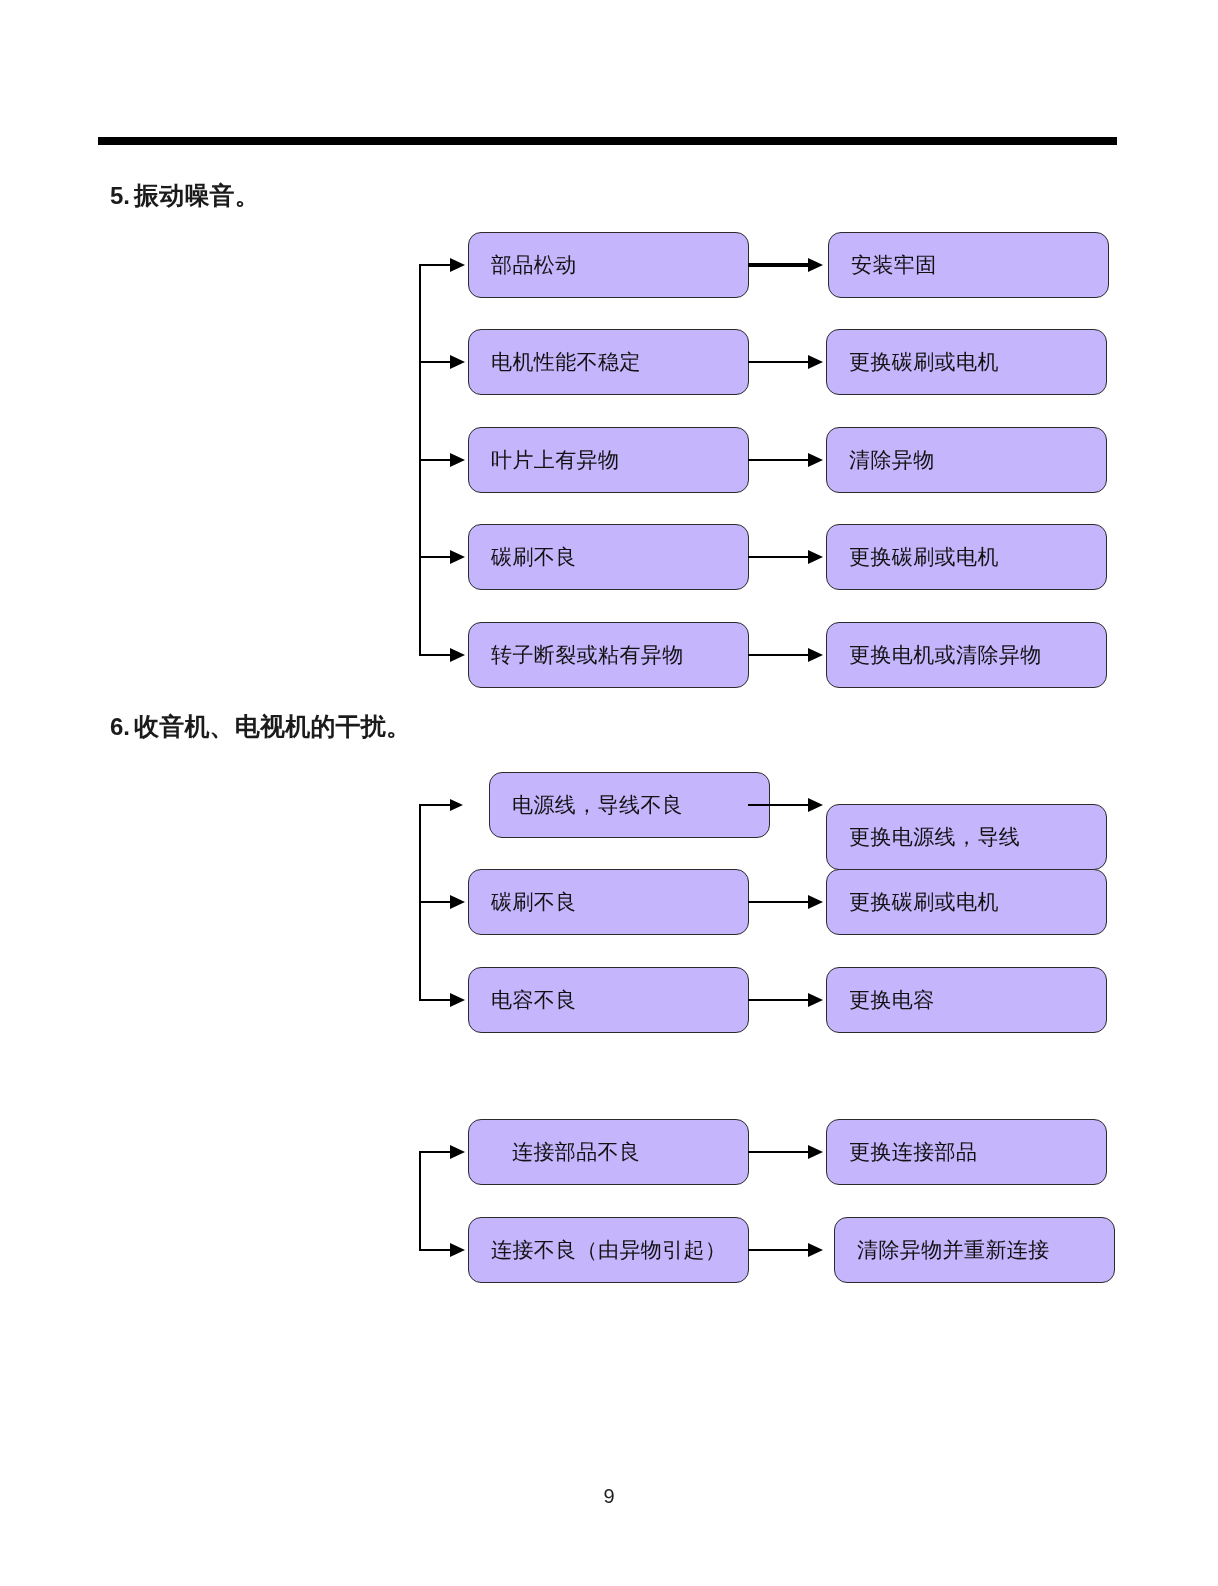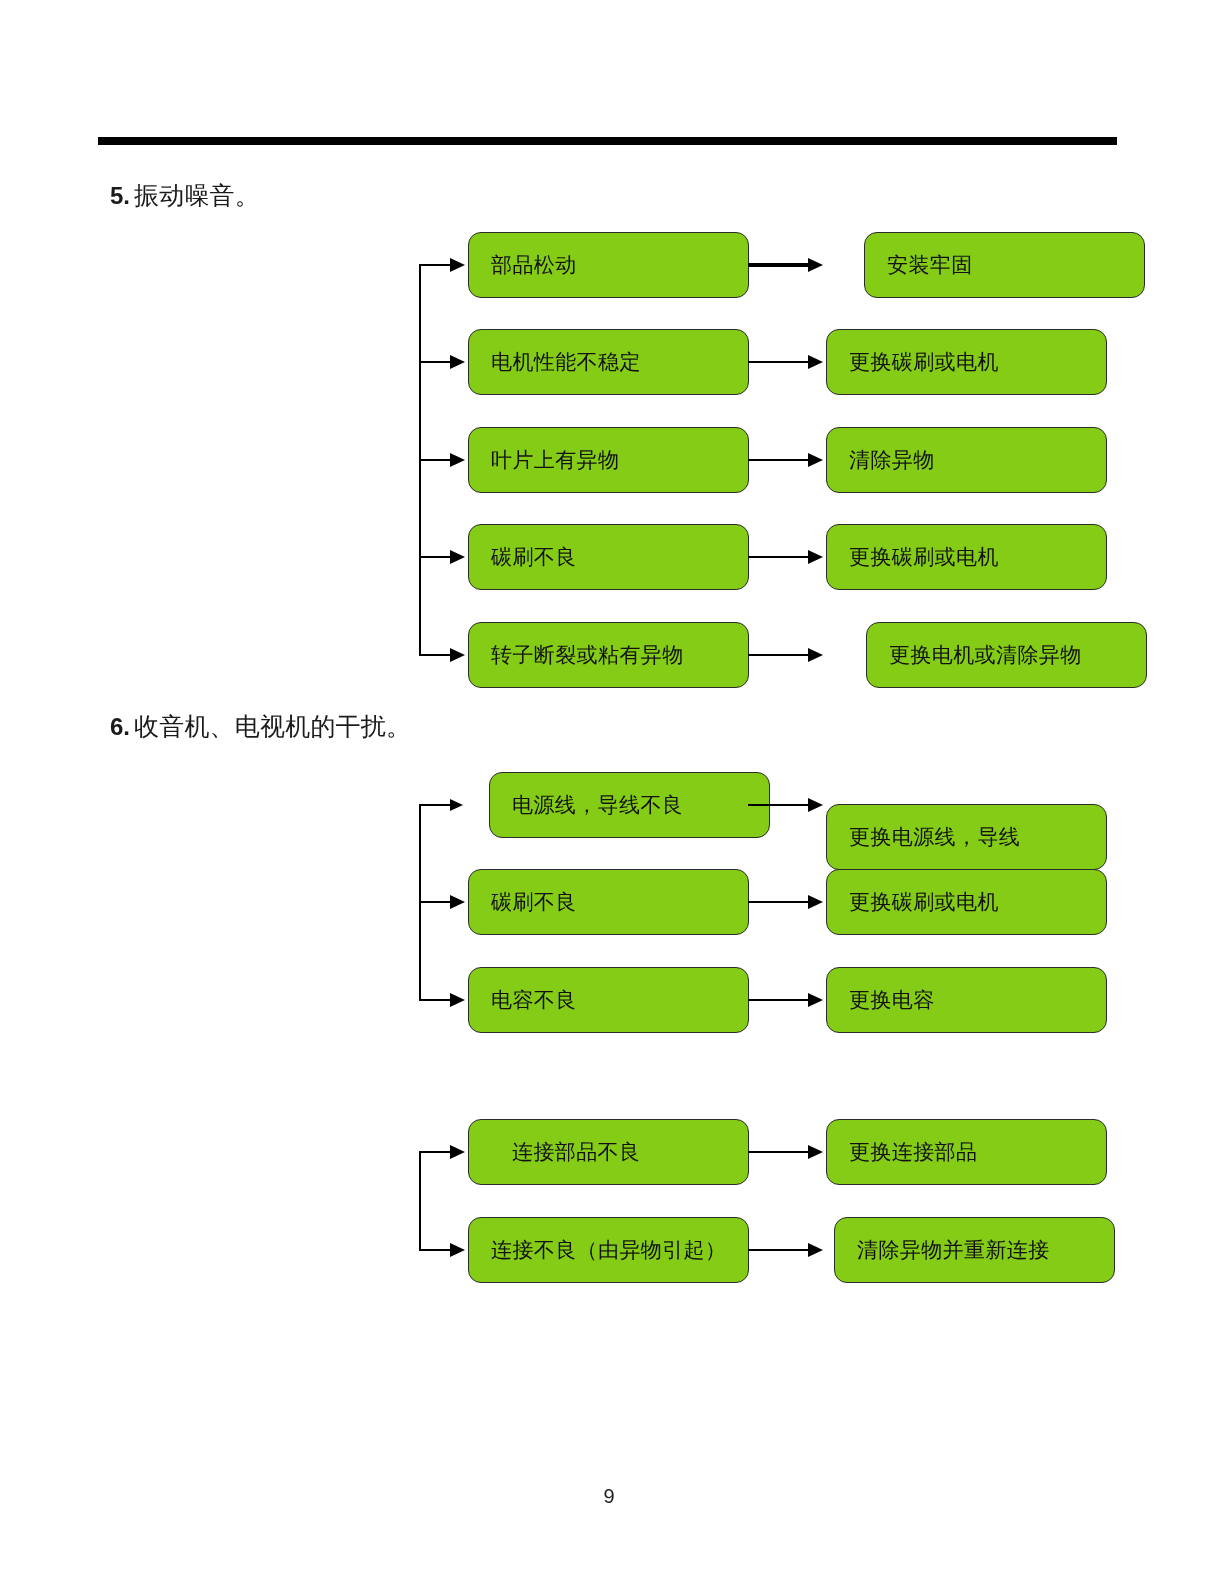--- a/index.html
+++ b/index.html
@@ -40,38 +40,38 @@
     font-size: 25px;
     line-height: 1;
     color: #1b1b1b;
   }
   .section-heading .num {
     font-weight: 700;
     font-size: 24px;
     margin-right: 4px;
   }
   .section-heading .txt {
-    font-weight: 400;
+    font-weight: 700;
     letter-spacing: 0.2px;
   }
 
   
   .flow {
     position: absolute;
     left: 0;
     top: 0;
   }
 
   
   .fbox {
     position: absolute;
     box-sizing: border-box;
     border: 1.6px solid #2b2b2b;
     border-radius: 13px;
-    background: #84cc16;
+    background: #c4b5fd;
     display: flex;
     align-items: center;
     height: 66px;
     padding-left: 22px;
     font-size: 21px;
     line-height: 1.2;
     color: #121212;
     letter-spacing: 0.4px;
   }
   .fbox.left  { width: 281px; }
@@ -127,21 +127,21 @@
 
   <div class="flow">
 
     <div class="spine" style="left:419px; top:265px; height:390px;"></div>
 
     <div class="hline" style="left:419px; top:264px; width:33px;"></div>
     <div class="arrowhead" style="left:450px; top:258px;"></div>
     <div class="fbox left" style="left:468px; top:232px;">部品松动</div>
     <div class="hline bold" style="left:748px; top:263px; width:62px;"></div>
     <div class="arrowhead" style="left:808px; top:258px;"></div>
-    <div class="fbox right" style="left:864px; top:232px;">安装牢固</div>
+    <div class="fbox right" style="left:828px; top:232px;">安装牢固</div>
 
     <div class="hline" style="left:419px; top:361px; width:33px;"></div>
     <div class="arrowhead" style="left:450px; top:355px;"></div>
     <div class="fbox left" style="left:468px; top:329px;">电机性能不稳定</div>
     <div class="hline" style="left:748px; top:361px; width:62px;"></div>
     <div class="arrowhead" style="left:808px; top:355px;"></div>
     <div class="fbox right" style="left:826px; top:329px;">更换碳刷或电机</div>
 
     <div class="hline" style="left:419px; top:459px; width:33px;"></div>
     <div class="arrowhead" style="left:450px; top:453px;"></div>
@@ -155,21 +155,21 @@
     <div class="fbox left" style="left:468px; top:524px;">碳刷不良</div>
     <div class="hline" style="left:748px; top:556px; width:62px;"></div>
     <div class="arrowhead" style="left:808px; top:550px;"></div>
     <div class="fbox right" style="left:826px; top:524px;">更换碳刷或电机</div>
 
     <div class="hline" style="left:419px; top:654px; width:33px;"></div>
     <div class="arrowhead" style="left:450px; top:648px;"></div>
     <div class="fbox left" style="left:468px; top:622px;">转子断裂或粘有异物</div>
     <div class="hline" style="left:748px; top:654px; width:62px;"></div>
     <div class="arrowhead" style="left:808px; top:648px;"></div>
-    <div class="fbox right" style="left:826px; top:622px;margin-left:40px;">更换电机或清除异物</div>
+    <div class="fbox right" style="left:826px; top:622px;">更换电机或清除异物</div>
   </div>
 
   <div class="section-heading" style="top:714px;">
     <span class="num">6.</span><span class="txt">收音机、电视机的干扰。</span>
   </div>
 
   <div class="flow">
     <div class="spine" style="left:419px; top:805px; height:195px;"></div>
 
     <div class="hline" style="left:419px; top:804px; width:33px;"></div>

